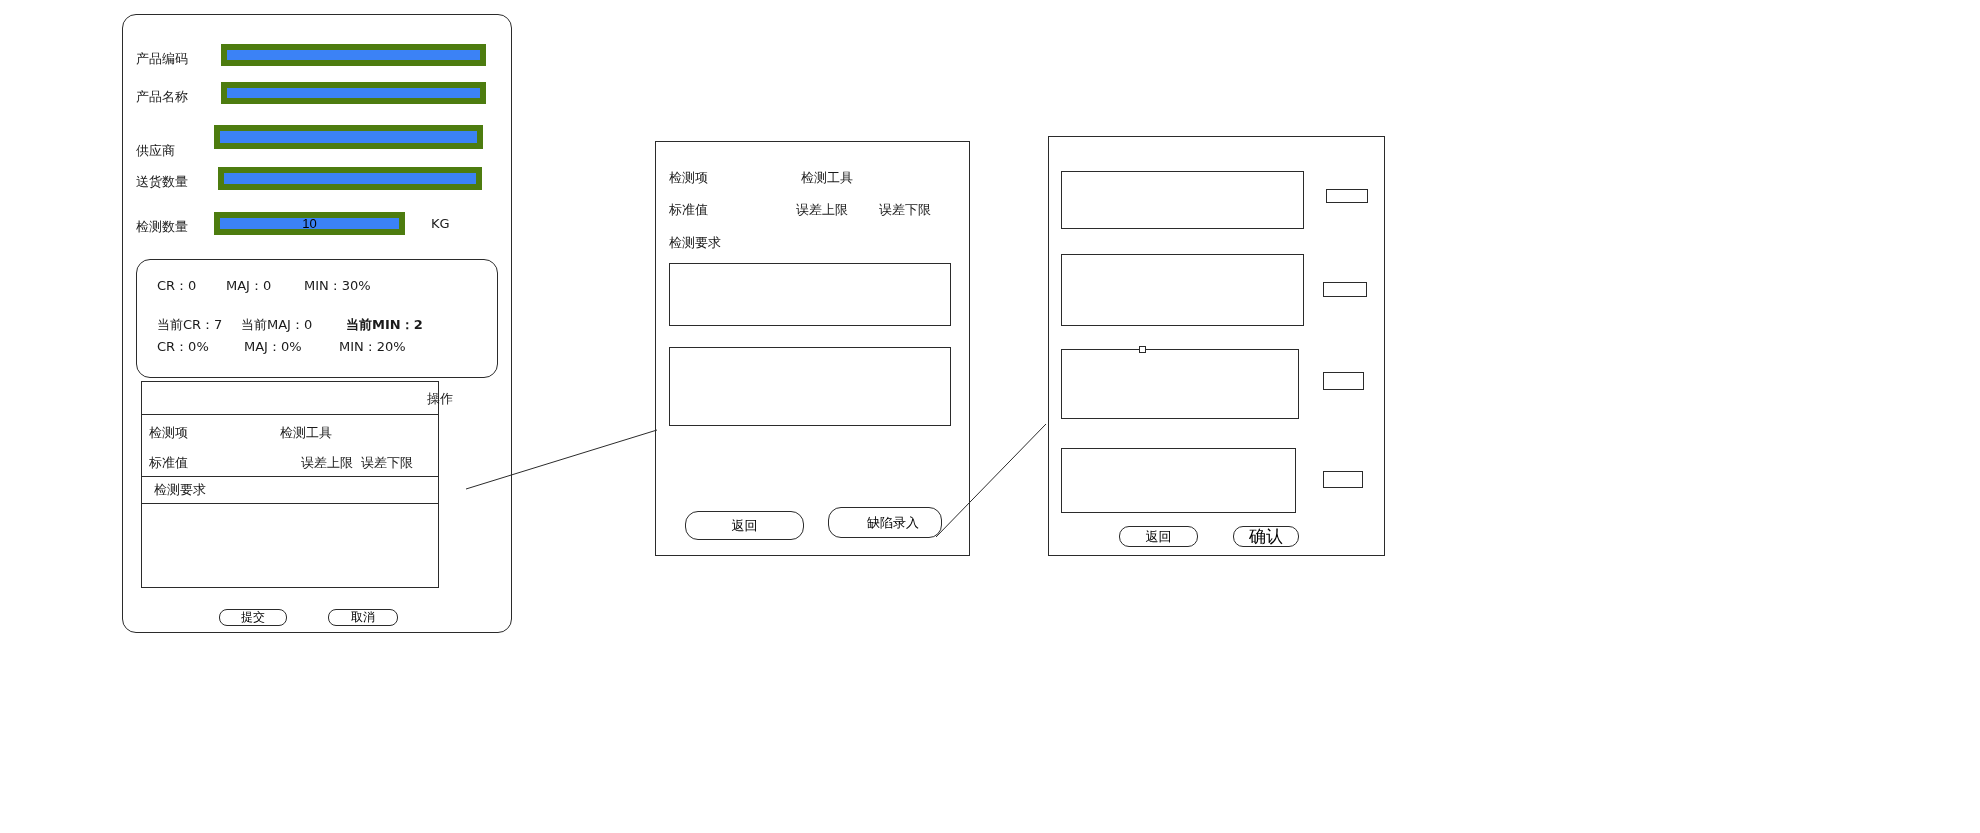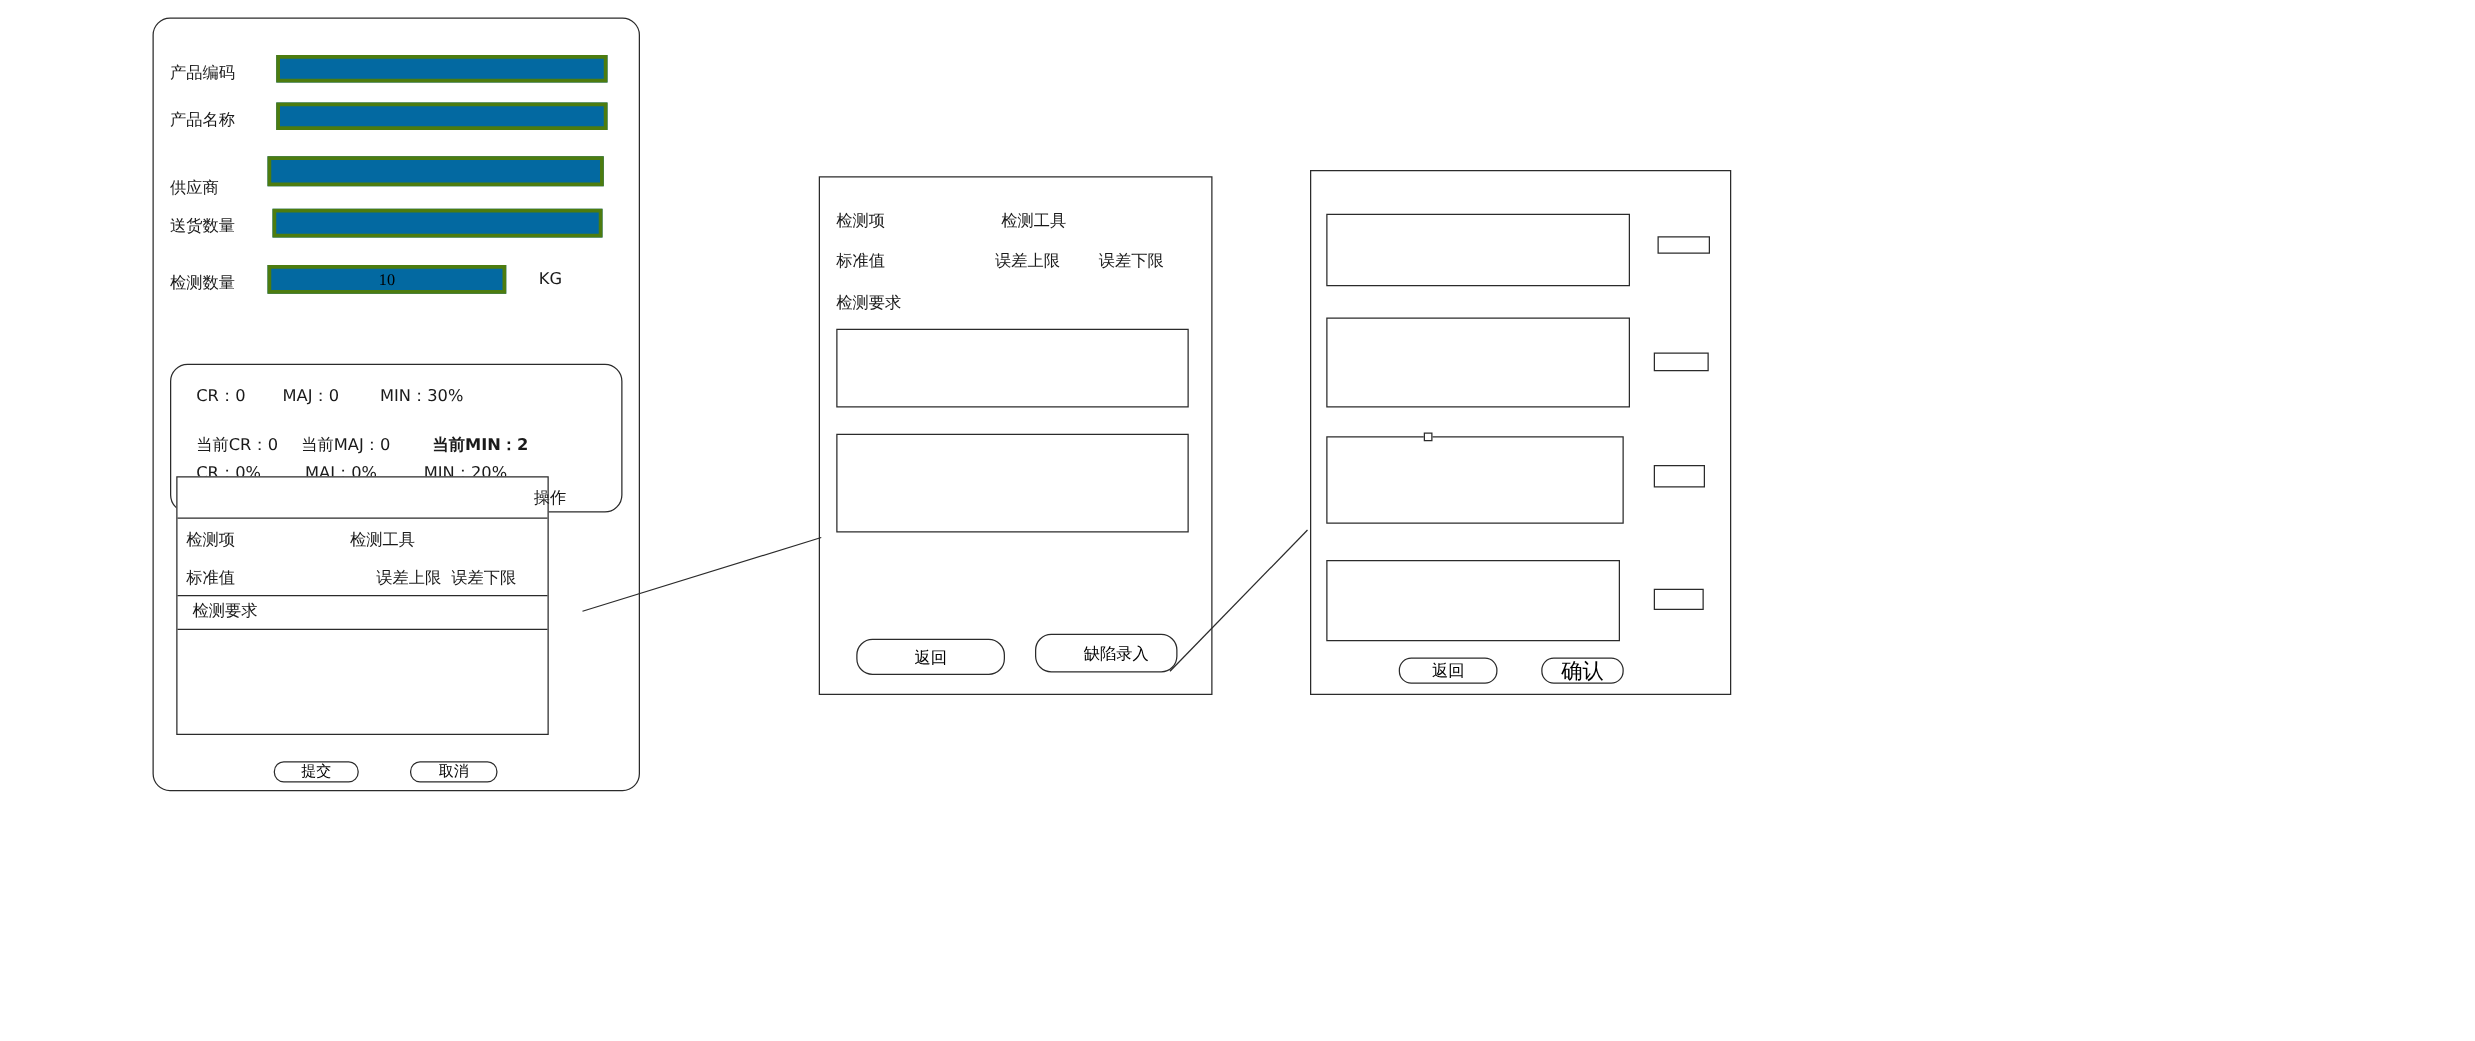--- a/index.html
+++ b/index.html
@@ -6,31 +6,31 @@
   html,body { background:#ffffff; }
   body {
     width:1980px; height:833px; overflow:hidden;
     font-family:"DejaVu Sans","Liberation Sans",sans-serif;
     color:#1a1a1a;
   }
   .canvas { position:relative; width:1980px; height:833px; background:#ffffff; }
   .panel { position:absolute; border:1px solid #2b2b2b; background:#ffffff; }
   .lbl { position:absolute; font-size:13px; line-height:16px; white-space:nowrap; }
   .input {
-    position:absolute; border:3px solid #4d7c0f; background:#0369a1;
-    font-size:13px; padding:0 4px; font-family:Liberation Serif, serif; outline:none;
+    position:absolute; border:6px solid #4d7c0f; background:#3b82f6;
+    font-size:13px; padding:0 4px; font-family:Liberation Sans, sans-serif; outline:none;
   }
   .rect { position:absolute; border:1px solid #2b2b2b; background:#ffffff; }
   .btn {
     position:absolute; border:1px solid #2b2b2b; background:#ffffff;
     font-size:12px; font-family:inherit; display:flex; align-items:center;
     justify-content:center; cursor:pointer; white-space:nowrap;
   }
   .hline { position:absolute; left:0; width:100%; height:0; border-top:1px solid #2b2b2b; }
-  .stats-box { position:absolute; border:1px solid #2b2b2b; border-radius:14px; background:#ffffff;margin-top:32px; }
+  .stats-box { position:absolute; border:1px solid #2b2b2b; border-radius:14px; background:#ffffff; }
   .svg-overlay { position:absolute; left:0; top:0; pointer-events:none; }
   .handle { position:absolute; width:7px; height:7px; border:1px solid #2b2b2b; background:#ffffff; }
 </style>
 </head>
 <body>
 
 <div class="canvas">
 
   <div class="panel" style="left:122px; top:14px; width:390px; height:619px;border-radius:14px;">
 
@@ -48,21 +48,21 @@
 
     <div class="lbl" style="left:13px; top:204px;">检测数量</div>
     <input class="input" style="left: 91px; top: 197px; width: 191px; height: 23px; text-align: center;" value="10">
     <div class="lbl" style="left:308px; top:201px;">KG</div>
 
     <div class="stats-box" style="left:13px; top:244px; width:362px; height:119px;">
       <span class="lbl" style="left:20px;  top:18px;">CR：0</span>
       <span class="lbl" style="left:89px;  top:18px;">MAJ：0</span>
       <span class="lbl" style="left:167px; top:18px;">MIN：30%</span>
 
-      <span class="lbl" style="left:20px;  top:57px;">当前CR：0</span>
+      <span class="lbl" style="left:20px;  top:57px;">当前CR：7</span>
       <span class="lbl" style="left:104px; top:57px;">当前MAJ：0</span>
       <span class="lbl" style="left:209px; top:57px;font-weight:bold;">当前MIN：2</span>
 
       <span class="lbl" style="left:20px;  top:79px;">CR：0%</span>
       <span class="lbl" style="left:107px; top:79px;">MAJ：0%</span>
       <span class="lbl" style="left:202px; top:79px;">MIN：20%</span>
     </div>
 
     <div class="rect" style="left:18px; top:366px; width:298px; height:207px;">
       <span class="lbl" style="left:285px; top:9px;">操作</span>

